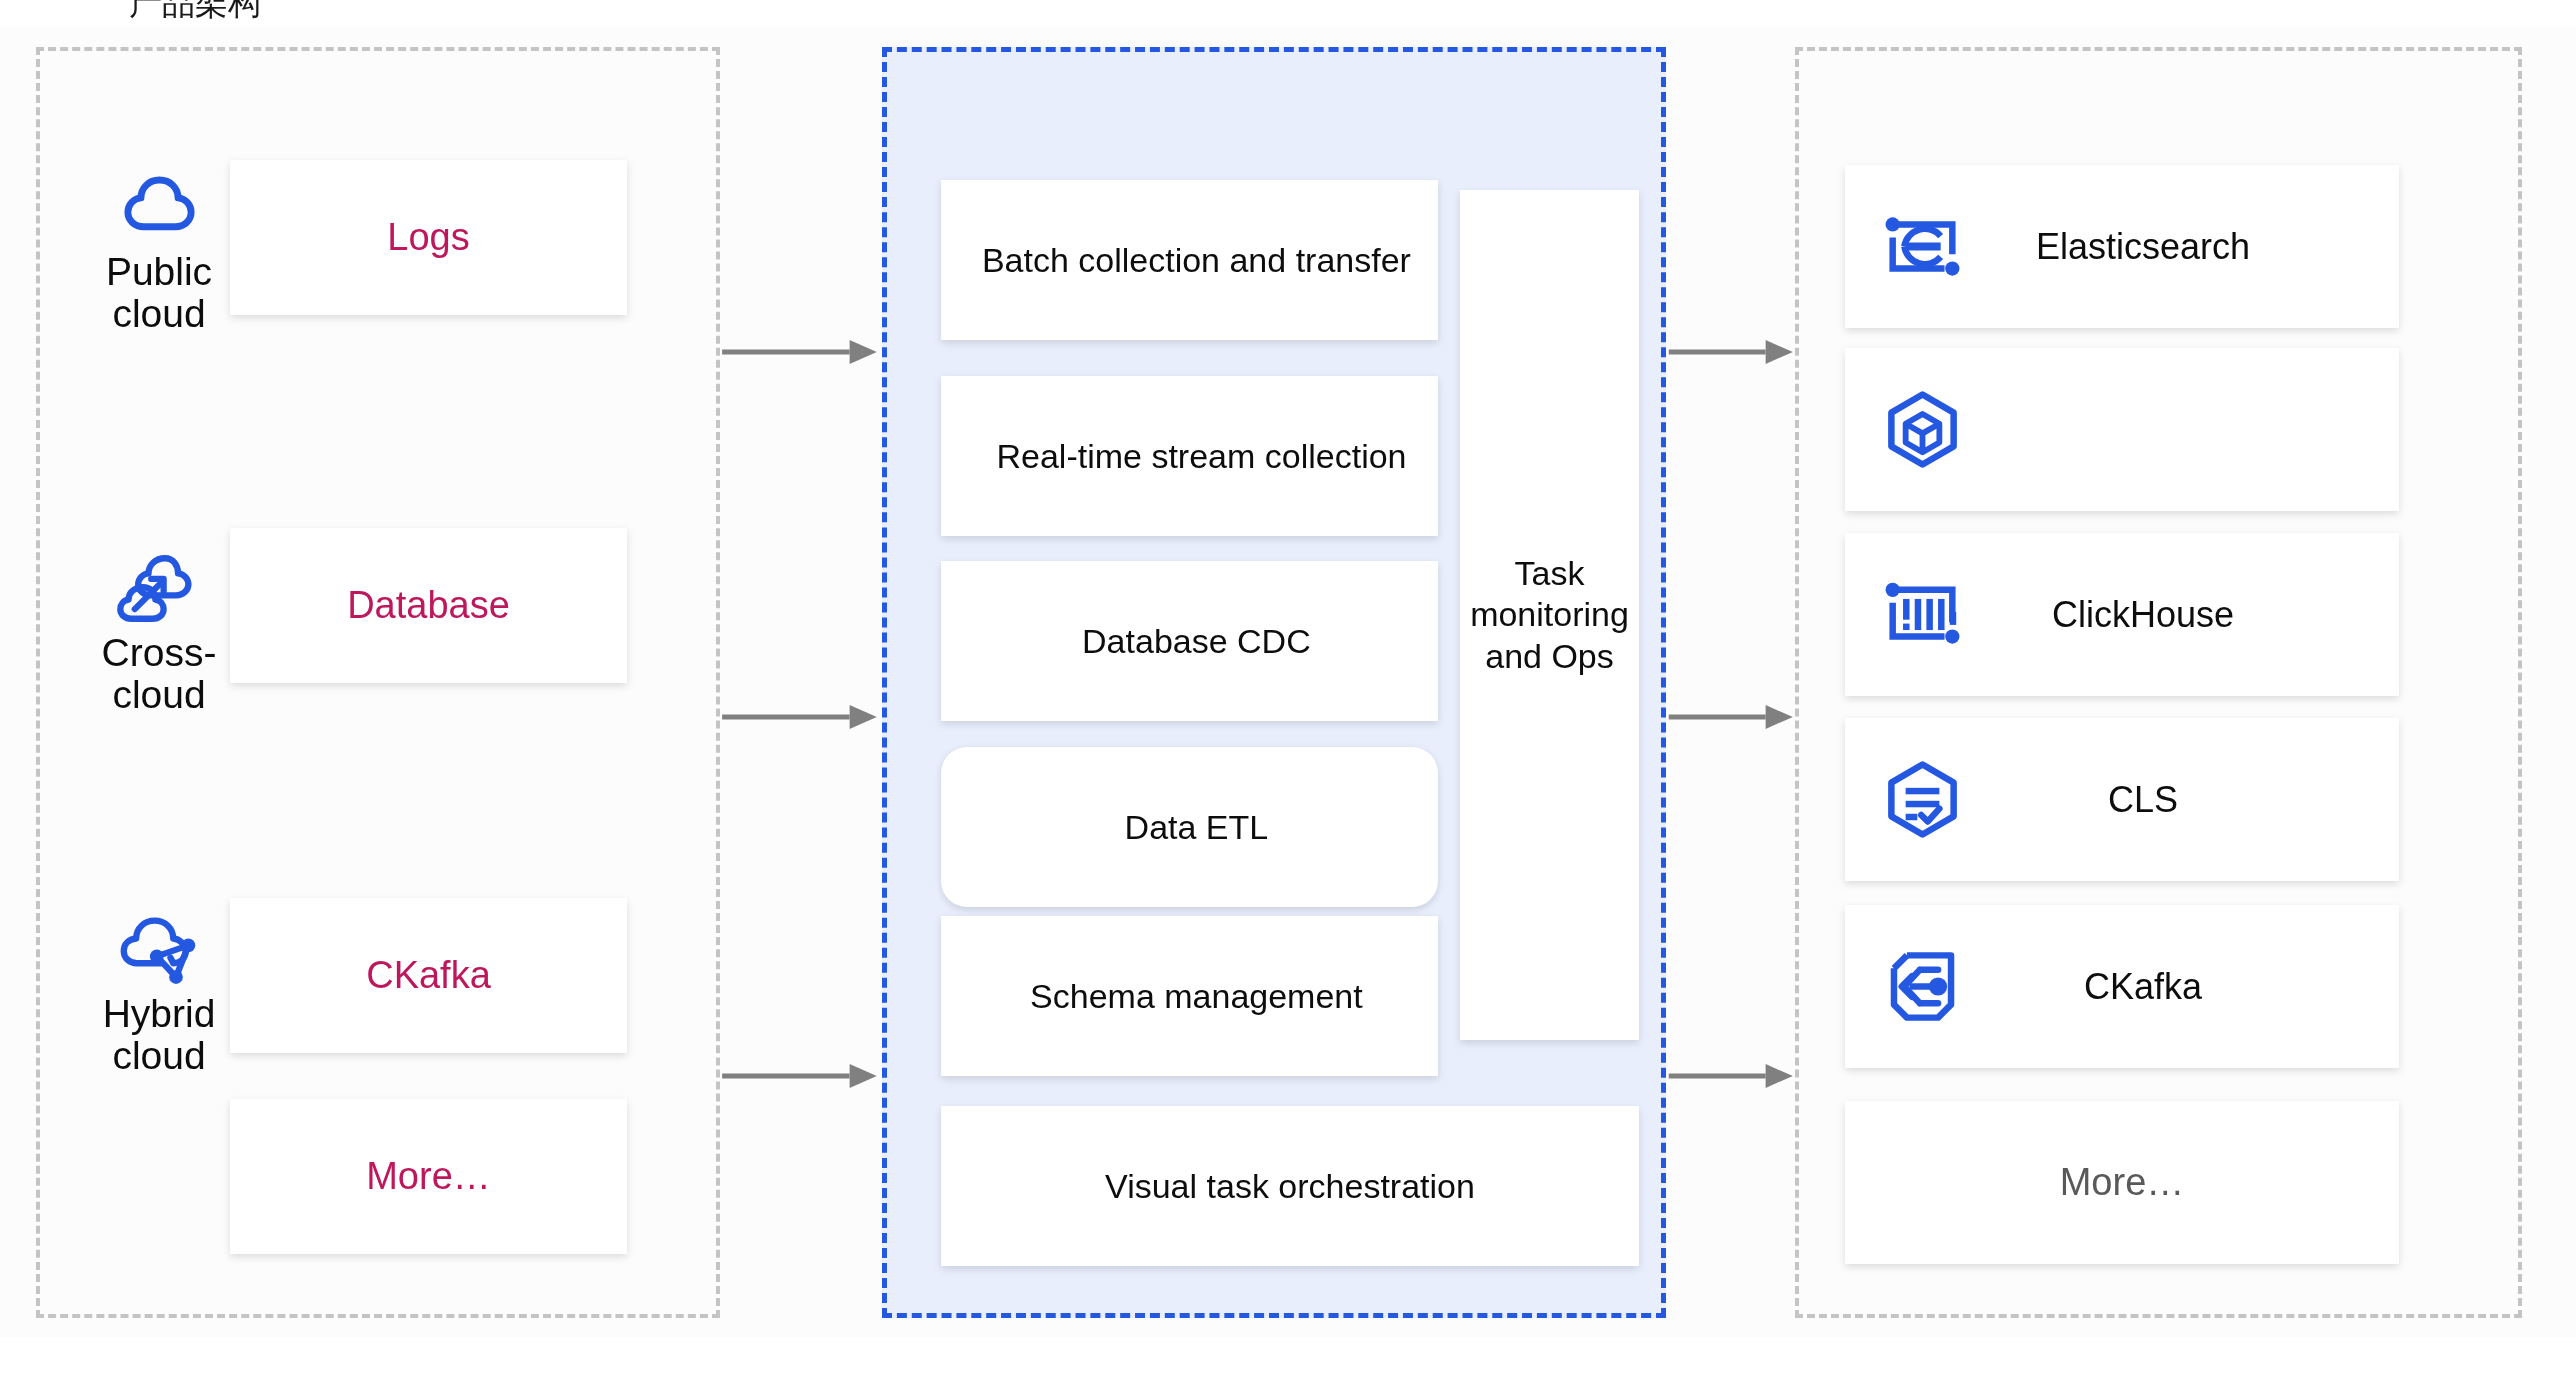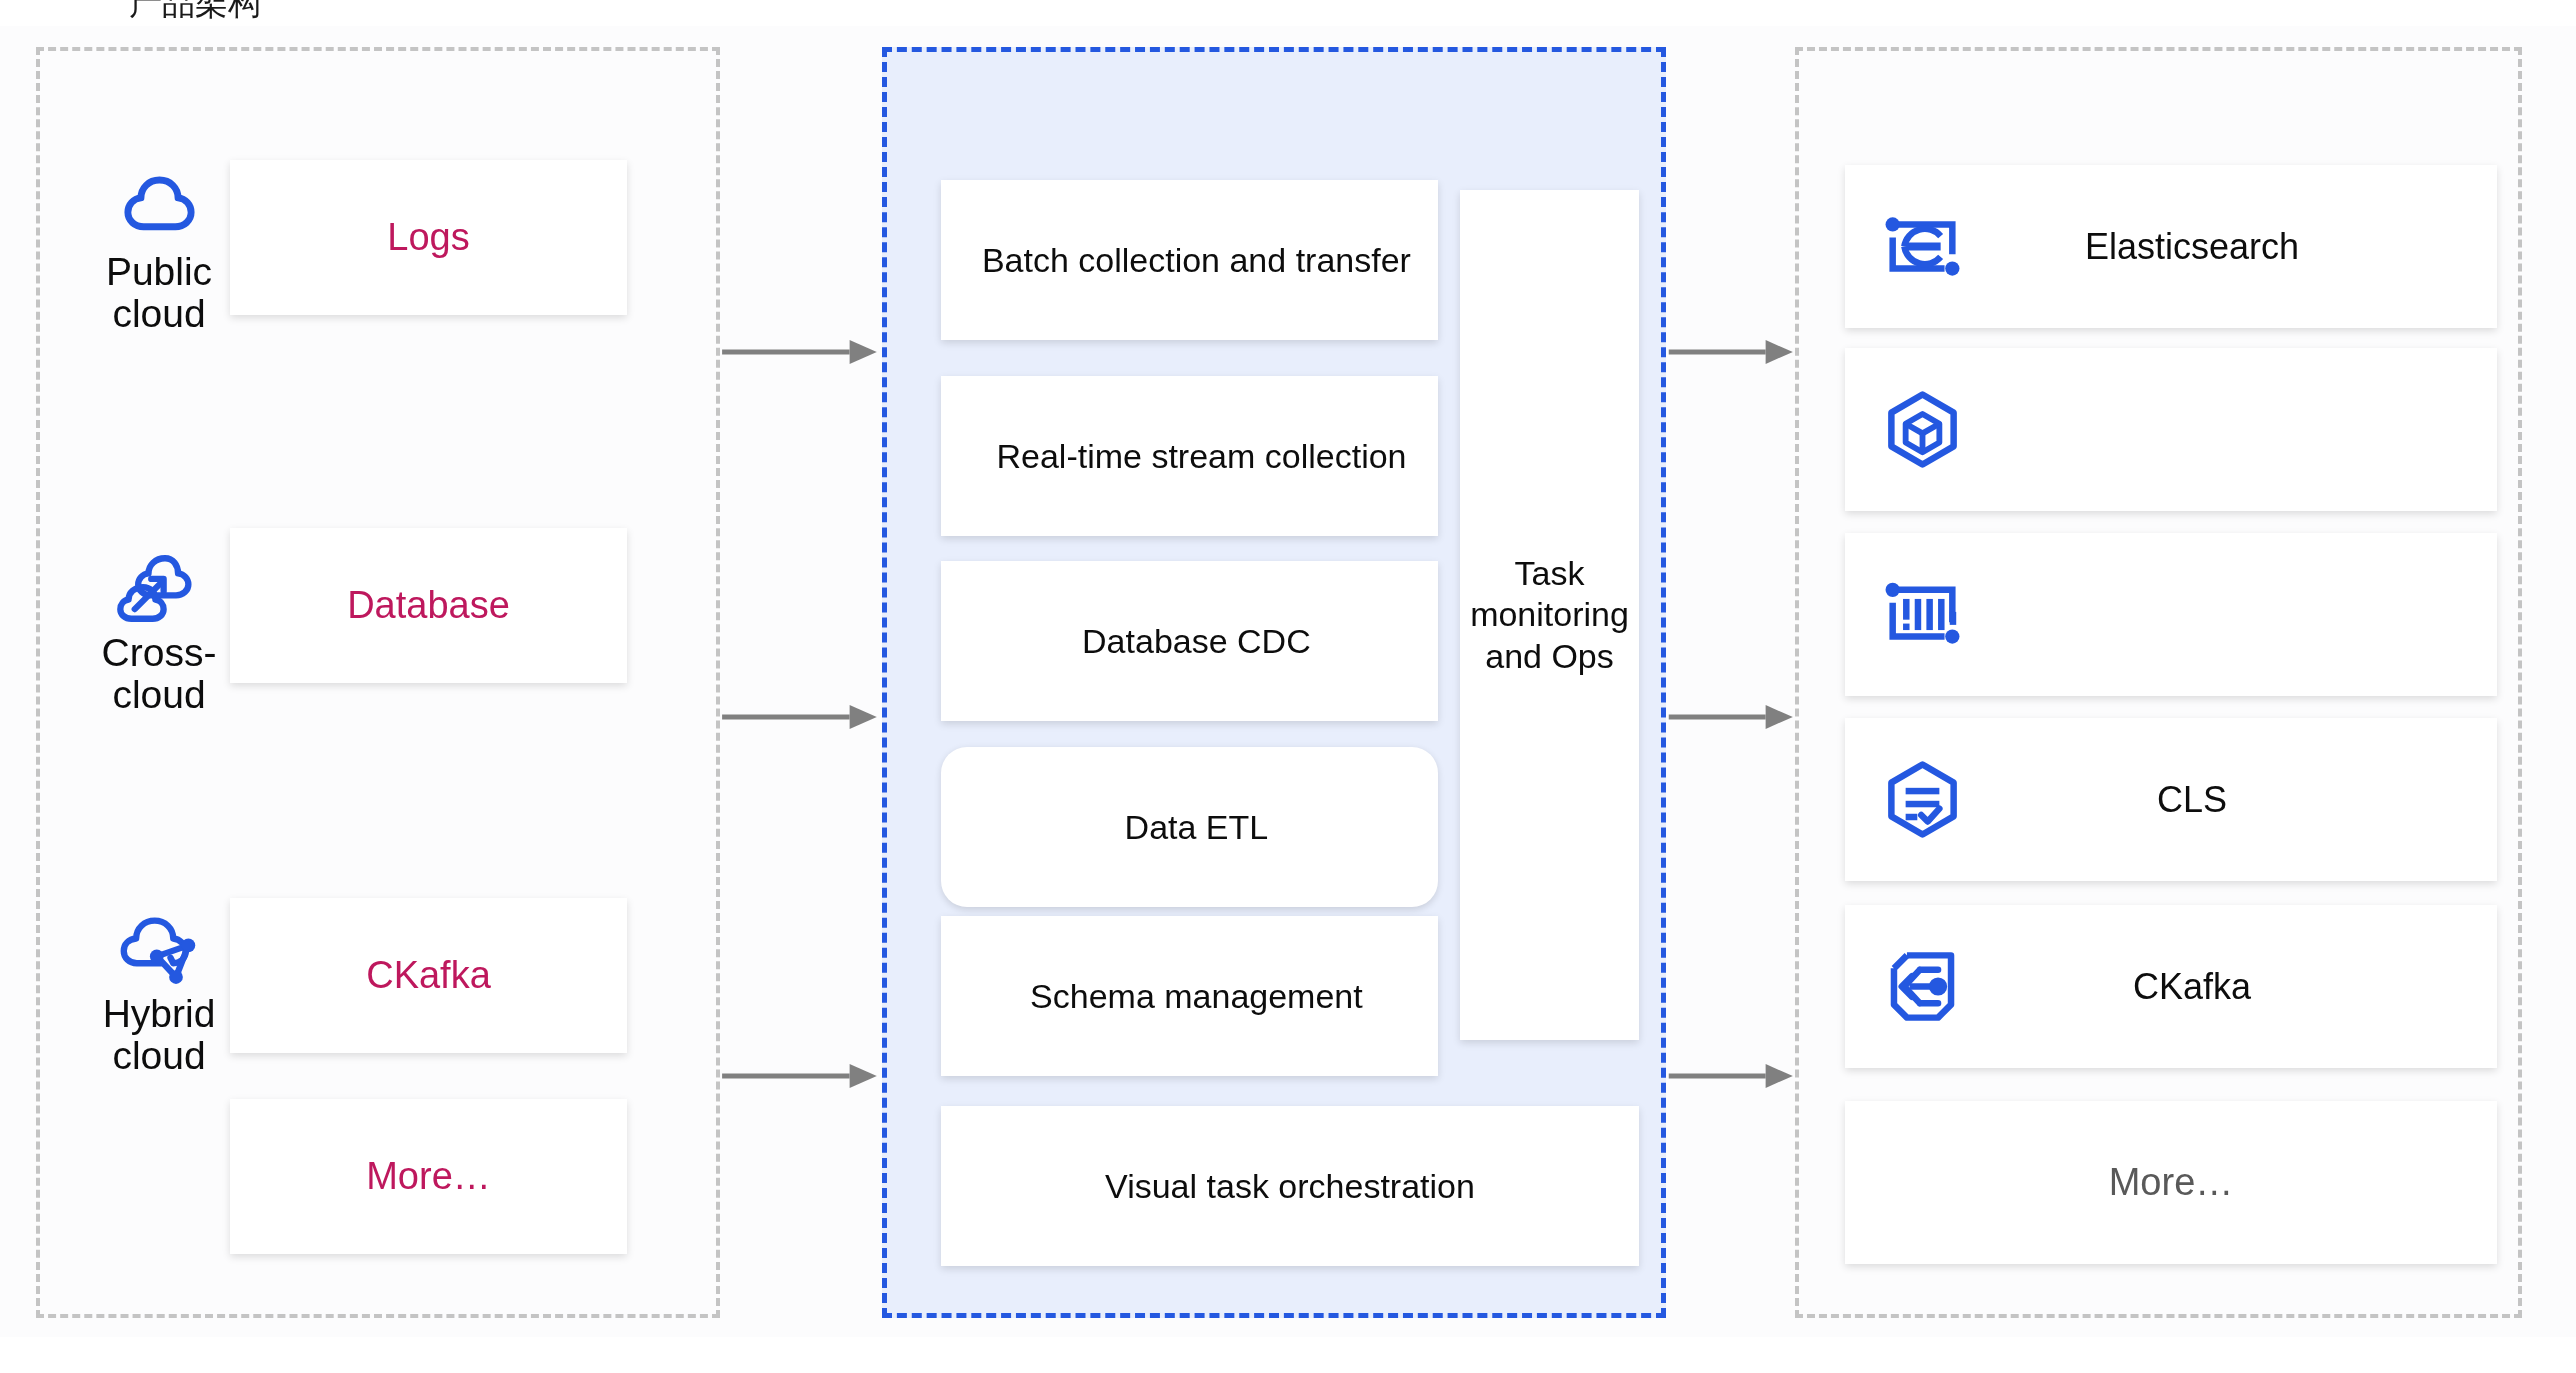--- a/index.html
+++ b/index.html
@@ -157,21 +157,21 @@
     font-size: 34px;
     color: #0d0d0d;
     text-align: center;
     line-height: 1.22;
     white-space: normal;
   }
 
   
   .dst-card {
     left: 1845px;
-    width: 652px;
+    width: 554px;
     height: 163px;
     justify-content: flex-start;
   }
   .dst-icon {
     width: 83px;
     height: 83px;
     margin-left: 36px;
     flex: 0 0 auto;
     display: block;
   }
@@ -314,20 +314,21 @@
         <circle cx="9" cy="13" r="5.5" fill="#2458e0"></circle>
         <circle cx="55" cy="49" r="5.5" fill="#2458e0"></circle>
         <rect x="17" y="20" width="5" height="16" fill="#2458e0"></rect>
         <rect x="17" y="39" width="5" height="5" fill="#2458e0"></rect>
         <rect x="26" y="20" width="5" height="24" fill="#2458e0"></rect>
         <rect x="35" y="20" width="5" height="24" fill="#2458e0"></rect>
         <rect x="44" y="20" width="5" height="24" fill="#2458e0"></rect>
         <rect x="53" y="30" width="5" height="10" fill="#2458e0"></rect>
       </svg>
     </span>
+    <span class="card-label">ClickHouse</span>
   </div>
 
   <div class="card dst-card" style="top:718px;">
     <span class="dst-icon">
       <svg viewBox="0 0 64 64" width="83" height="83">
         <path d="M32 5 L56 19 L56 45 L32 59 L8 45 L8 19 Z" fill="none" stroke="#2458e0" stroke-width="5" stroke-linejoin="round"></path>
         <rect x="19" y="23" width="26" height="5" fill="#2458e0"></rect>
         <rect x="19" y="33" width="26" height="5" fill="#2458e0"></rect>
         <rect x="19" y="43" width="9" height="5" fill="#2458e0"></rect>
         <path d="M31 44 L36 49 L45 39" fill="none" stroke="#2458e0" stroke-width="5" stroke-linecap="round" stroke-linejoin="round"></path>

